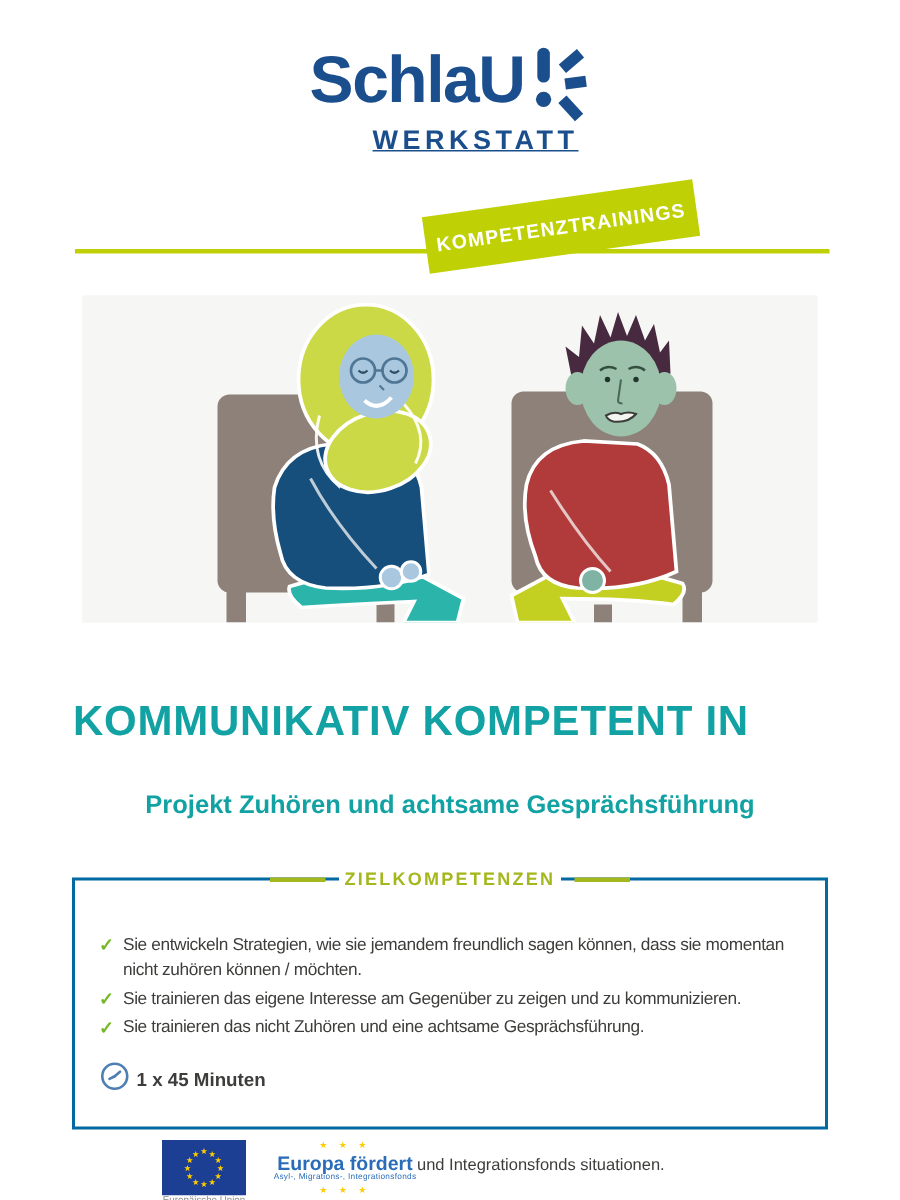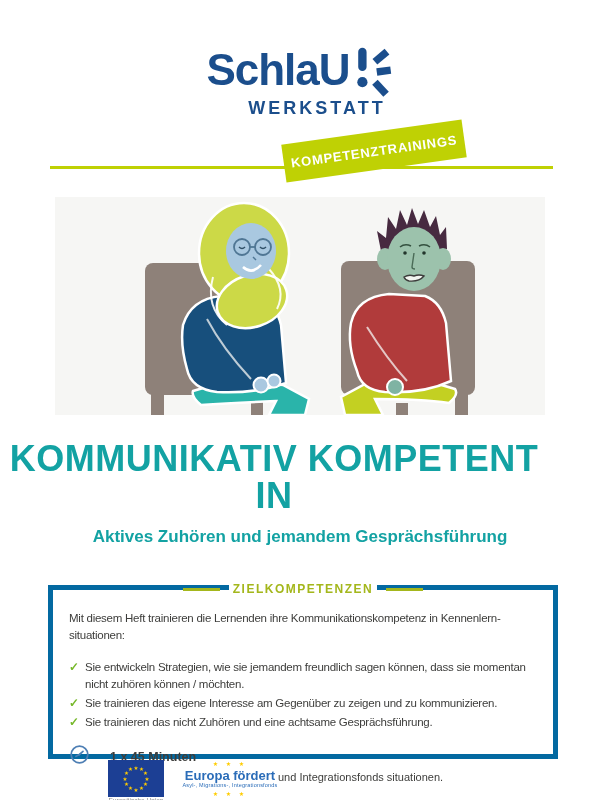--- a/index.html
+++ b/index.html
@@ -1,52 +1,52 @@
 <!DOCTYPE html>
 <html><head>
 <meta charset="utf-8">
 <style>
   html,body{margin:0;padding:0;}
   body{font-family:"Liberation Sans",sans-serif;background:#ffffff;}
   .page{position:relative;width:600px;height:800px;background:#ffffff;overflow:hidden;}
 
   
-  .logo{position:absolute;top:46px;left:0;width:600px;text-align:center;}
+  .logo{position:absolute;top:30px;left:0;width:600px;text-align:center;}
   .logo-row{display:inline-flex;align-items:flex-start;gap:4px;}
   .brand{font-size:44px;font-weight:bold;color:#1b4e8c;letter-spacing:-1px;line-height:48px;}
-  .brand-sub{margin-top:-4px;padding-left:34px;font-size:18px;font-weight:600;color:#1b4e8c;letter-spacing:3px;line-height:20px;}
+  .brand-sub{margin-top:-4px;padding-left:34px;font-size:18px;font-weight:600;color:#1b4e8c;letter-spacing:3px;line-height:20px;text-decoration:underline;}
 
   
   .rule-line{position:absolute;top:166px;left:50px;width:503px;height:3px;background:#bfd104;}
   .banner{position:absolute;top:132px;left:283px;width:182px;height:38px;background:#bfd104;
           transform:rotate(-8deg);display:flex;align-items:center;justify-content:center;}
   .banner span{color:#ffffff;font-weight:bold;font-size:13px;letter-spacing:0.8px;}
 
   
   .hero{position:absolute;top:197px;left:55px;width:490px;height:218px;background:#f6f6f4;}
 
   
-  .title{position:absolute;top:440px;left:0;width:548px;text-align:center;color:#13a2a3;
-         font-weight:bold;font-size:36px;line-height:37px;letter-spacing:0.5px;}
+  .title{position:absolute;top:462px;left:0;width:548px;text-align:center;color:#13a2a3;
+         font-weight:bold;font-size:28px;line-height:37px;letter-spacing:0.5px;}
   .title span{display:block;}
   .subtitle{position:absolute;top:527px;left:0;width:600px;text-align:center;color:#13a2a3;
             font-weight:bold;font-size:17px;}
 
   
-  .goalbox{position:absolute;top:585px;left:48px;width:500px;height:164px;border:5px solid #0369a1;background:#fff;}
+  .goalbox{position:absolute;top:585px;left:48px;width:500px;height:164px;border:2px solid #0369a1;background:#fff;}
   .goalbox-label{position:absolute;top:-9px;left:0;width:100%;display:flex;align-items:center;justify-content:center;gap:9px;}
   .goalbox-label .dash{display:inline-block;width:37px;height:3px;background:#a4b71c;}
   .goalbox-label .txt{background:#ffffff;padding:0 4px;color:#a4b71c;font-weight:bold;font-size:12px;letter-spacing:1.5px;line-height:16px;}
   .goalbox-inner{padding:20px 16px 10px 16px;color:#3d3d3b;font-size:11.5px;letter-spacing:-0.25px;line-height:17px;}
   .intro span{display:block;}
   .bullets{margin-top:15px;}
   .bullet{display:flex;margin-bottom:2px;}
   .bullet .check{flex:0 0 16px;color:#76b82a;font-weight:bold;font-size:12px;}
   .bullet .btxt{flex:1;}
-  .duration{display:flex;align-items:center;gap:20px;margin-top:13px;}
+  .duration{display:flex;align-items:center;gap:4px;margin-top:13px;}
   .duration .dtxt{font-weight:bold;font-size:12.5px;letter-spacing:0;}
 
   
   .eu-flag{position:absolute;top:760px;left:108px;width:56px;height:37px;}
   .eu-caption{position:absolute;top:797px;left:100px;width:72px;text-align:center;font-size:6.5px;color:#8b8b8b;}
   .funder{position:absolute;top:761px;left:178px;width:104px;text-align:center;line-height:1;}
   .funder .stars{color:#ffcc00;font-size:6px;letter-spacing:3px;}
   .funder .ftitle{color:#2a6cb8;font-weight:bold;font-size:13px;margin:2px 0 1px 0;}
   .funder .fsub{color:#2a6cb8;font-size:5.5px;letter-spacing:0.2px;margin-bottom:2px;}
   .note{position:absolute;top:770px;left:278px;width:290px;font-size:11px;color:#3d3d3b;line-height:15px;}
@@ -127,33 +127,29 @@
       <circle cx="350" cy="56" r="1.8" fill="#22352b"></circle>
       <circle cx="369" cy="56" r="1.8" fill="#22352b"></circle>
       <path d="M359,56 L357,70 q0,2 3,2" stroke="#4a6b57" stroke-width="1.4" fill="none"></path>
       <path d="M349,80 Q354,77 359,79 Q364,77 369,79 Q364,85 354,84 Q350,83 349,80 Z" fill="#f2f5f0" stroke="#3c3c3b" stroke-width="1.4"></path>
     </svg>
   </div>
 
   <div class="title">
     <span>KOMMUNIKATIV KOMPETENT IN</span>
   </div>
-  <div class="subtitle">Aktives Zuhören und jemandem Gesprächsführung</div>
+  <div class="subtitle">Projekt Zuhören und achtsame Gesprächsführung</div>
 
   <div class="goalbox">
     <div class="goalbox-label">
       <span class="dash"></span>
       <span class="txt">ZIELKOMPETENZEN</span>
       <span class="dash"></span>
     </div>
     <div class="goalbox-inner">
-      <div class="intro">
-        <span>Mit diesem Heft trainieren die Lernenden ihre Kommunikationskompetenz in Kennenlern-</span>
-        <span>situationen:</span>
-      </div>
       <div class="bullets">
         <div class="bullet">
           <span class="check">✓</span>
           <span class="btxt">Sie entwickeln Strategien, wie sie jemandem freundlich sagen können, dass sie momentan nicht zuhören können / möchten.</span>
         </div>
         <div class="bullet">
           <span class="check">✓</span>
           <span class="btxt">Sie trainieren das eigene Interesse am Gegenüber zu zeigen und zu kommunizieren.</span>
         </div>
         <div class="bullet">

